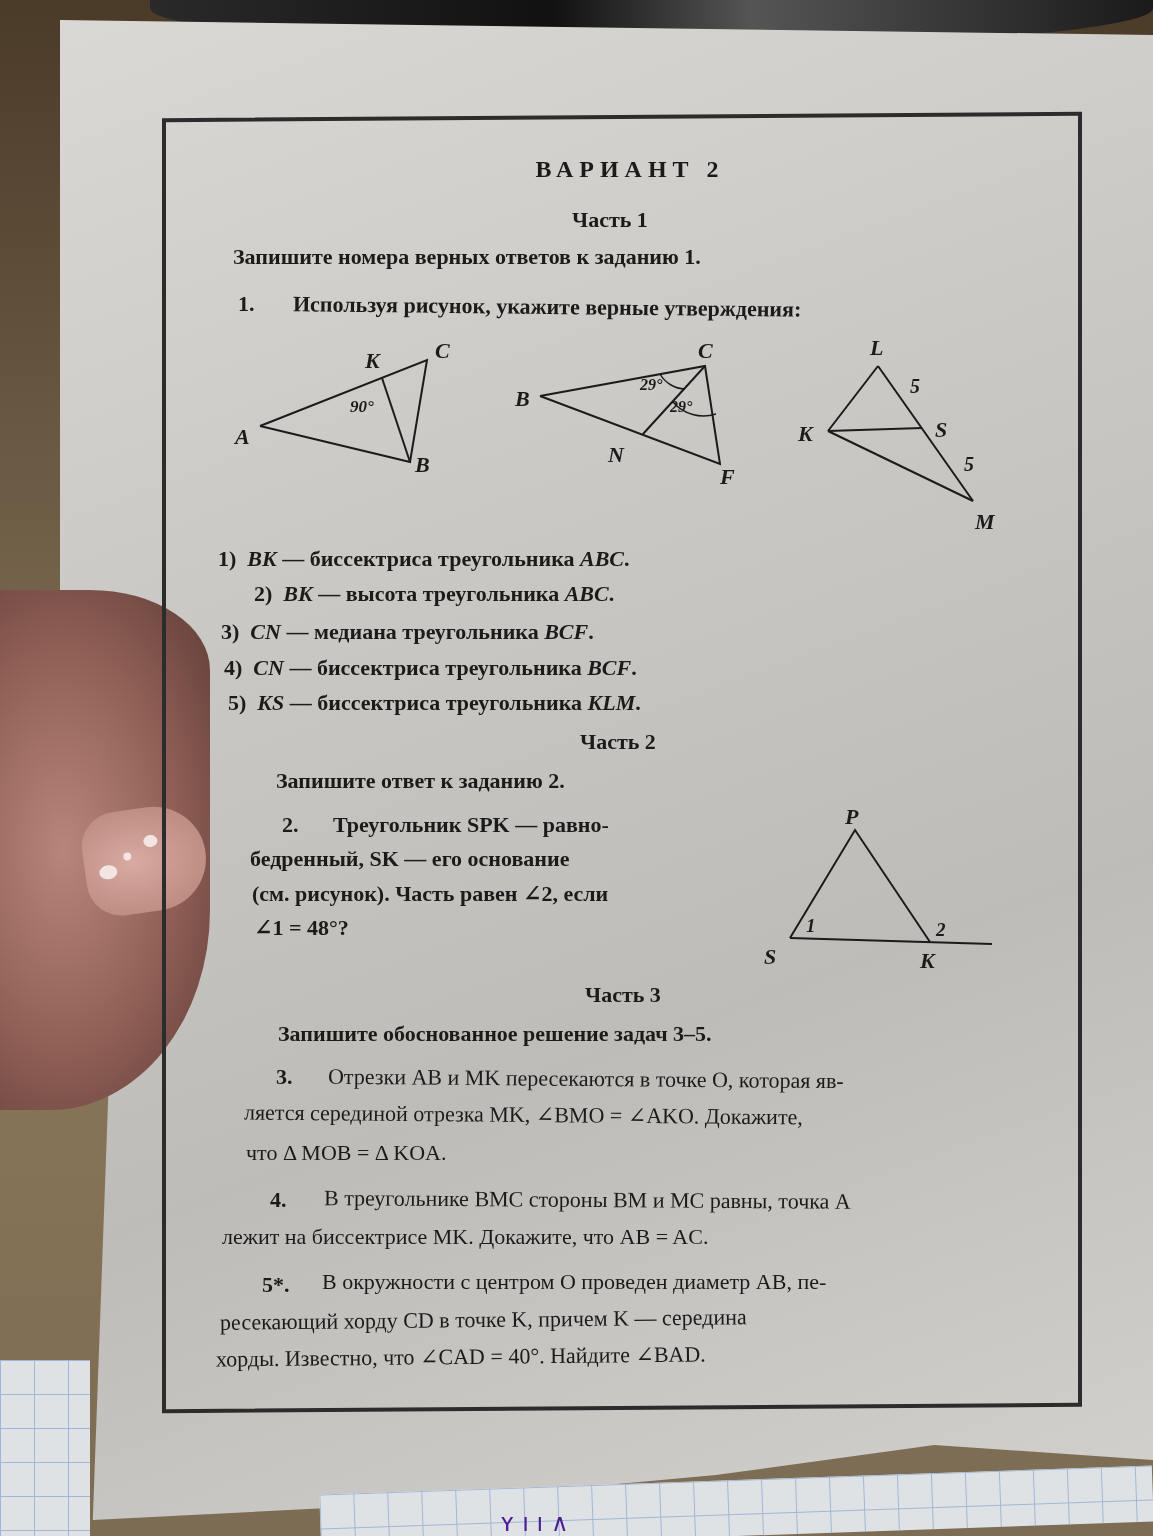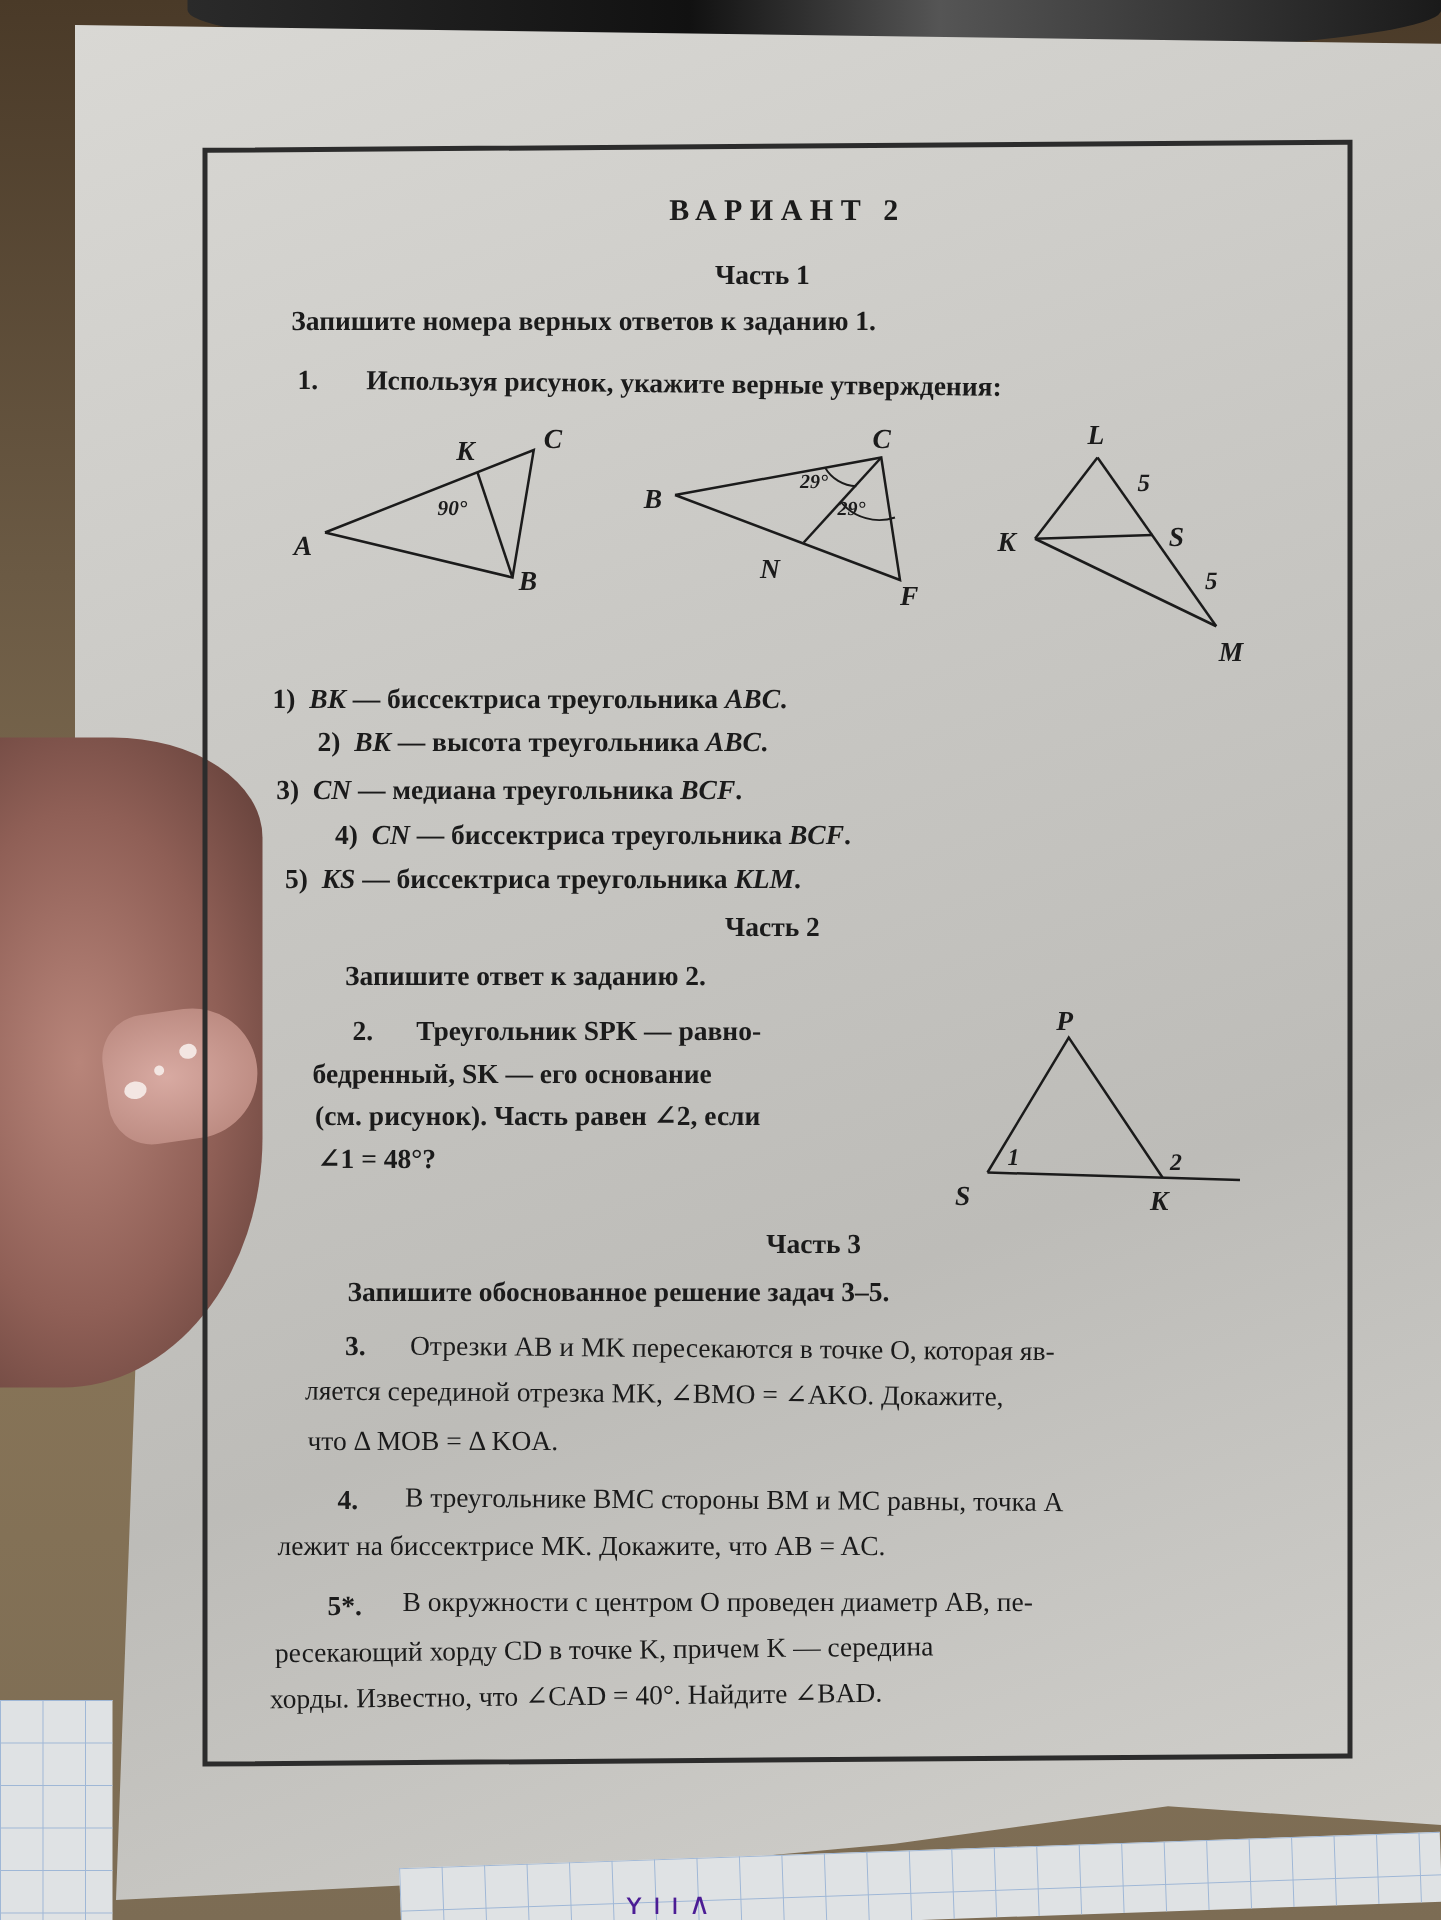--- a/index.html
+++ b/index.html
@@ -134,21 +134,21 @@
     <span>высота треугольника</span>
     <span class="it">ABC</span><span>.</span>
   </div>
   <div class="t opt" style="left:221px;top:615px;">
     <span>3)</span>&nbsp;
     <span class="it">CN</span>
     <span>—</span>
     <span>медиана треугольника</span>
     <span class="it">BCF</span><span>.</span>
   </div>
-  <div class="t opt" style="left:224px;top:651px;margin-left:44px;">
+  <div class="t opt" style="left:224px;top:651px;">
     <span>4)</span>&nbsp;
     <span class="it">CN</span>
     <span>—</span>
     <span>биссектриса треугольника</span>
     <span class="it">BCF</span><span>.</span>
   </div>
   <div class="t opt" style="left:228px;top:686px;">
     <span>5)</span>&nbsp;
     <span class="it">KS</span>
     <span>—</span>
@@ -167,21 +167,21 @@
   <svg class="fig" style="left:750px;top:800px;" width="260" height="175">
     <polyline points="40,134 105,26 180,138" fill="none" stroke="#1b1b1b" stroke-width="2"></polyline>
     <line x1="40" y1="134" x2="242" y2="140" stroke="#1b1b1b" stroke-width="2"></line>
     <text x="95" y="20" font-size="22">P</text>
     <text x="14" y="160" font-size="22">S</text>
     <text x="170" y="164" font-size="22">K</text>
     <text x="56" y="128" font-size="19" font-style="normal">1</text>
     <text x="186" y="132" font-size="19" font-style="normal">2</text>
   </svg>
 
-  <div class="t part" style="left:585px;top:978px;margin-left:28px;">Часть 3</div>
+  <div class="t part" style="left:585px;top:978px;">Часть 3</div>
   <div class="t instr" style="left:278px;top:1017px;">Запишите обоснованное решение задач 3–5.</div>
 
   <div class="t q bold" style="left:276px;top:1060px;">3.</div>
   <div class="t q" style="left:328px;top:1062px;transform:rotate(0.5deg);">Отрезки AB и MK пересекаются в точке O, которая яв-</div>
   <div class="t q" style="left:244px;top:1098px;transform:rotate(0.5deg);">ляется серединой отрезка MK, ∠BMO = ∠AKO. Докажите,</div>
   <div class="t q" style="left:246px;top:1136px;">что Δ MOB = Δ KOA.</div>
 
   <div class="t q bold" style="left:270px;top:1183px;">4.</div>
   <div class="t q" style="left:324px;top:1183px;transform:rotate(0.4deg);">В треугольнике BMC стороны BM и MC равны, точка A</div>
   <div class="t q" style="left:222px;top:1220px;">лежит на биссектрисе MK. Докажите, что AB = AC.</div>

